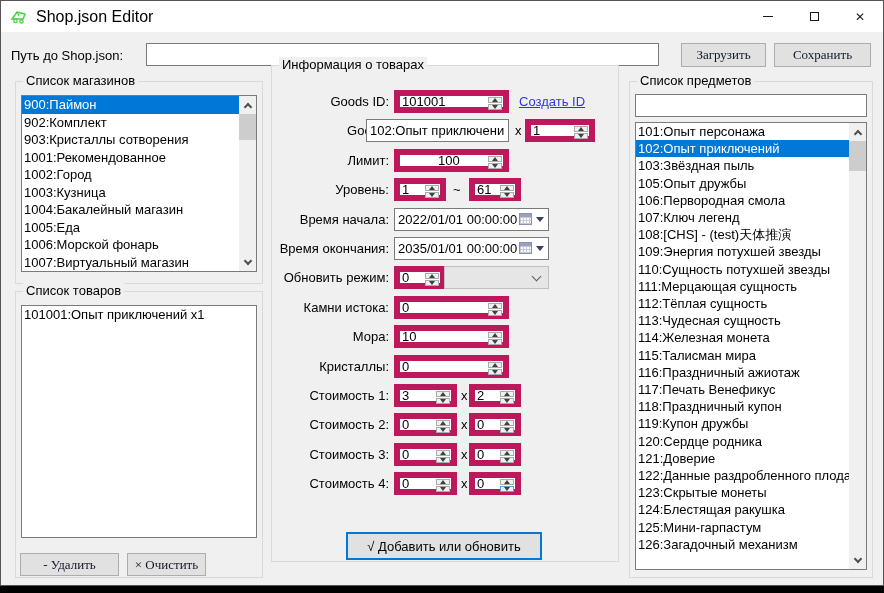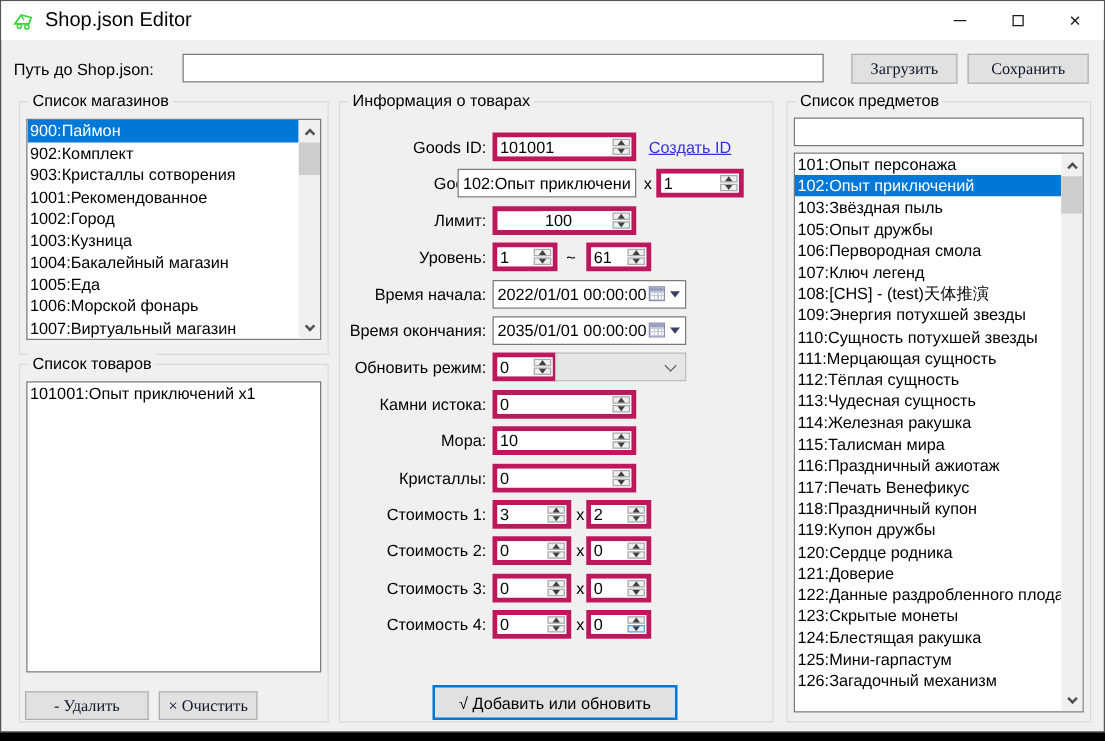--- a/index.html
+++ b/index.html
@@ -28,21 +28,21 @@
   .path-input { position:absolute; left:145px; top:42px; width:513px; height:23px;
     border:1px solid #7a7a7a; background:#fff; font:inherit; padding:0 3px; outline:none; }
   .btn { background:#e1e1e1; border:1px solid #adadad; font-family:Liberation Serif, serif; font-size:13px; color:#0f172a; }
   .btn-load { position:absolute; left:680px; top:42px; width:85px; height:24px; }
   .btn-save { position:absolute; left:773px; top:42px; width:97px; height:24px; }
   
   .group { position:absolute; border:1px solid #d9d9d9; }
   .group-label { position:absolute; top:-9px; left:7px; background:#f0f0f0; padding:0 3px; white-space:nowrap; }
   .g-shops  { left:14px;  top:80px;  width:248px; height:203px; }
   .g-cart   { left:14px;  top:290px; width:248px; height:287px; }
-  .g-info   { left:270px; top:80px;  width:348px; height:497px; }
+  .g-info   { left:270px; top:64px;  width:348px; height:497px; }
   .g-items  { left:628px; top:80px;  width:244px; height:497px; }
   
   .listbox { position:absolute; background:#fff; border:1px solid #7a7a7a; overflow:hidden; }
   .rows { position:absolute; left:0; top:0; right:17px; bottom:0; overflow:hidden; }
   .rows.noscroll { right:0; }
   .li { line-height:17.5px; padding:0 2px; white-space:nowrap; overflow:hidden; }
   .li.selected { background:#0078d7; color:#fff; }
   .items-rows .li { line-height:17.2px; }
   
   .vscroll { position:absolute; right:0; top:0; bottom:0; width:17px; background:#f0f0f0; }
@@ -58,21 +58,21 @@
   
   .btn-del   { position:absolute; left:4px;   top:261px; width:99px; height:23px; }
   .btn-clear { position:absolute; left:111px; top:261px; width:79px; height:23px; }
   
   .frow { position:relative; height:23px; margin-bottom:6.4px; }
   .form { position:absolute; left:0; top:24px; right:0; }
   .flabel { position:absolute; right:229px; top:4px; white-space:nowrap; }
   .textbox { position:absolute; height:23px; border:1px solid #7a7a7a; background:#fff;
     font:inherit; padding:0 3px; outline:none; }
   
-  .spin { position:absolute; height:23px; border:4px solid #be185d; background:#fff; display:flex; }
+  .spin { position:absolute; height:23px; border:6px solid #be185d; background:#fff; display:flex; }
   .spin input { flex:1; min-width:0; border:none; outline:none; font:inherit; padding:0 2px; background:#fff; }
   .spin .btns { width:16px; padding:1px; display:flex; flex-direction:column; gap:1px; background:#fff; }
   .sb { flex:1; background:#f0f0f0; border:1px solid #ababab; display:flex; align-items:center; justify-content:center; }
   .tri-up { width:0; height:0; border-left:3px solid transparent; border-right:3px solid transparent; border-bottom:4px solid #404040; }
   .tri-dn { width:0; height:0; border-left:3px solid transparent; border-right:3px solid transparent; border-top:4px solid #404040; }
   .costs .frow:last-child .spin-count .sb:last-child { border-color:#5ba0e0; background:#e5f1fb; }
   .xlab { position:absolute; top:4px; }
   .link { position:absolute; left:247px; top:4px; color:#3333e0; text-decoration:underline; cursor:pointer; white-space:nowrap; }
   
   .dt { position:absolute; left:122px; width:155px; height:23px; border:1px solid #7a7a7a;
@@ -454,21 +454,21 @@
           <div class="li">103:Звёздная пыль</div>
           <div class="li">105:Опыт дружбы</div>
           <div class="li">106:Первородная смола</div>
           <div class="li">107:Ключ легенд</div>
           <div class="li">108:[CHS] - (test)天体推演</div>
           <div class="li">109:Энергия потухшей звезды</div>
           <div class="li">110:Сущность потухшей звезды</div>
           <div class="li">111:Мерцающая сущность</div>
           <div class="li">112:Тёплая сущность</div>
           <div class="li">113:Чудесная сущность</div>
-          <div class="li">114:Железная ракушка</div>
+          <div class="li">114:Железная монета</div>
           <div class="li">115:Талисман мира</div>
           <div class="li">116:Праздничный ажиотаж</div>
           <div class="li">117:Печать Венефикус</div>
           <div class="li">118:Праздничный купон</div>
           <div class="li">119:Купон дружбы</div>
           <div class="li">120:Сердце родника</div>
           <div class="li">121:Доверие</div>
           <div class="li">122:Данные раздробленного плода</div>
           <div class="li">123:Скрытые монеты</div>
           <div class="li">124:Блестящая ракушка</div>

